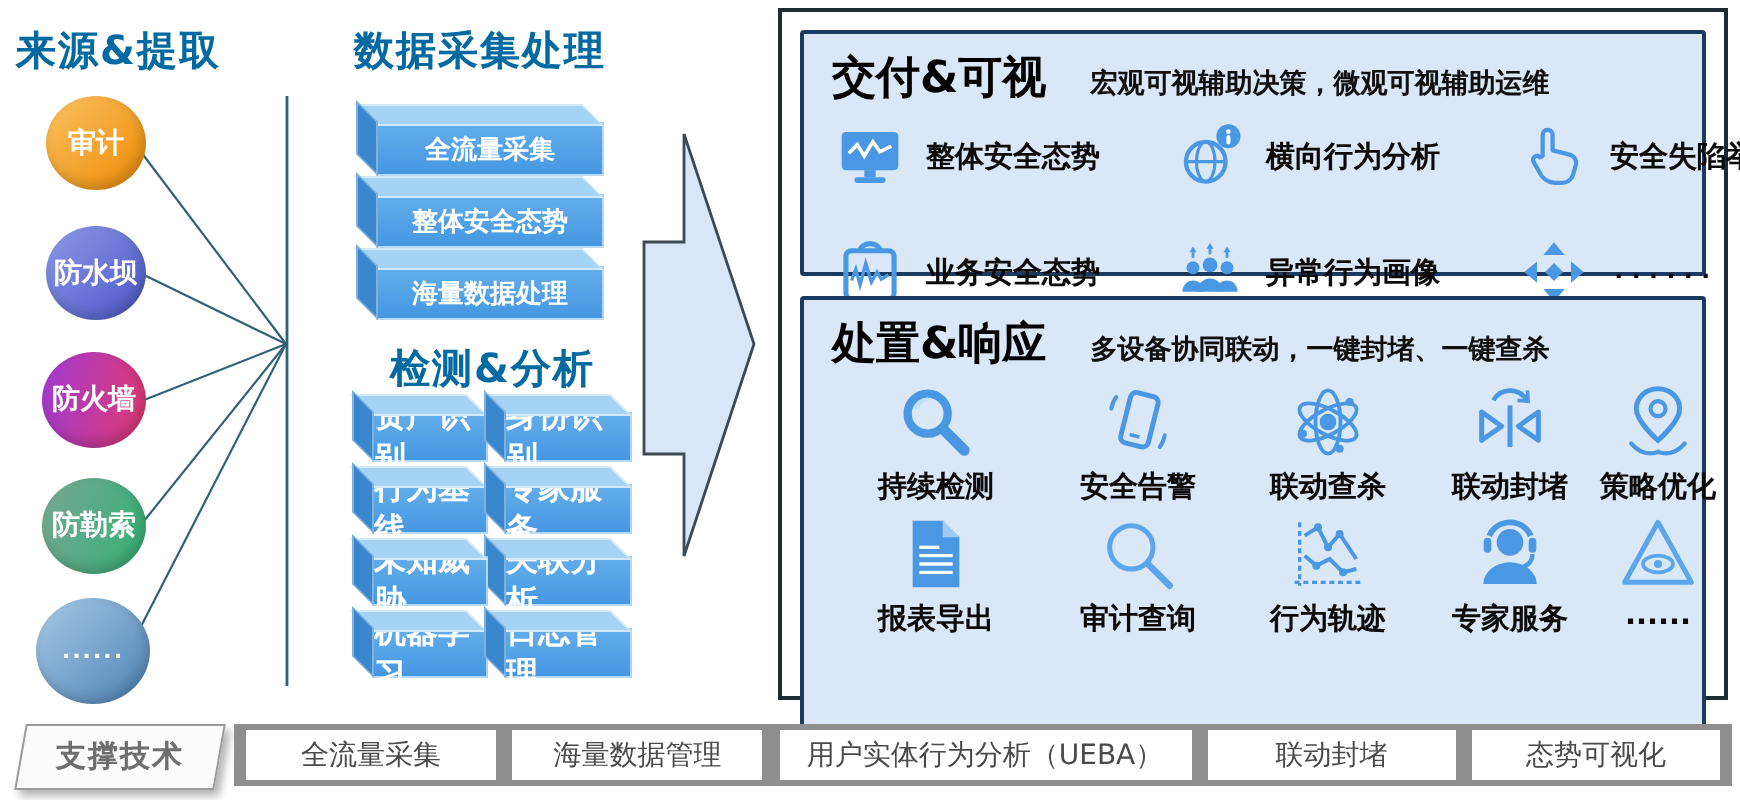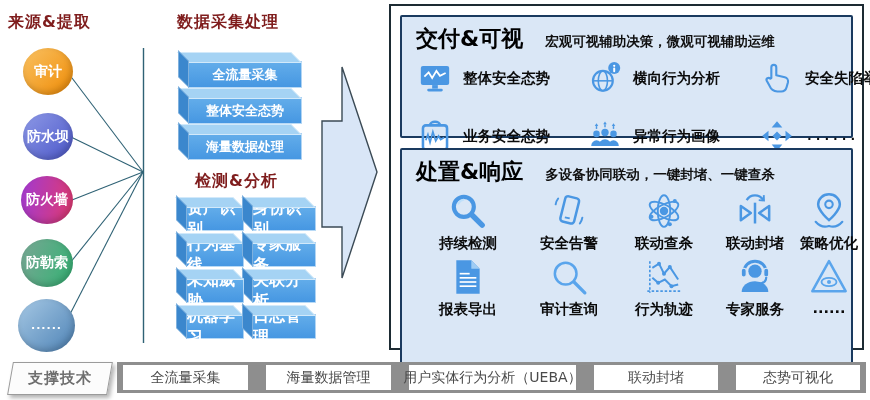--- a/index.html
+++ b/index.html
@@ -2,21 +2,21 @@
 <html><head>
 <meta charset="utf-8">
 <style>
   html,body{margin:0;padding:0;background:#fff;}
   .stage{position:relative;width:870px;height:400px;background:#fff;overflow:hidden;
          font-family:"DejaVu Sans",sans-serif;}
   svg{display:block}
   .layer{position:absolute;left:0;top:0;pointer-events:none;}
 
   
-  .sec-title{position:absolute;font-size:16px;font-weight:800;color:#7f1d1d;letter-spacing:1px;white-space:nowrap;}
+  .sec-title{position:absolute;font-size:20px;font-weight:800;color:#0369a1;letter-spacing:1px;white-space:nowrap;}
 
   
   .src-circle{position:absolute;border-radius:50%;display:flex;align-items:center;justify-content:center;
               color:#fff;font-size:14px;font-weight:700;z-index:3;box-shadow:inset -2px -3px 6px rgba(0,0,0,.18);}
   .src-dots{font-size:11px;letter-spacing:1px;}
 
   
   .box3d{position:absolute;z-index:3;background:linear-gradient(180deg,#63adea,#4697e2);
          display:flex;align-items:center;justify-content:center;color:#fff;font-weight:600;
          border:1px solid rgba(255,255,255,.55);}
@@ -370,18 +370,18 @@
       </div>
     </div>
   </div>
 
   <div class="support-tab">
     <span>支撑技术</span>
   </div>
   <div class="bottom-bar">
     <div class="bb-box" style="width:125px">全流量采集</div>
     <div class="bb-box" style="width:125px">海量数据管理</div>
-    <div class="bb-box" style="width:167px">用户实体行为分析（UEBA）</div>
+    <div class="bb-box" style="width:206px">用户实体行为分析（UEBA）</div>
     <div class="bb-box" style="width:124px">联动封堵</div>
     <div class="bb-box" style="width:124px">态势可视化</div>
   </div>
 
 </div>
 
 </body></html>

